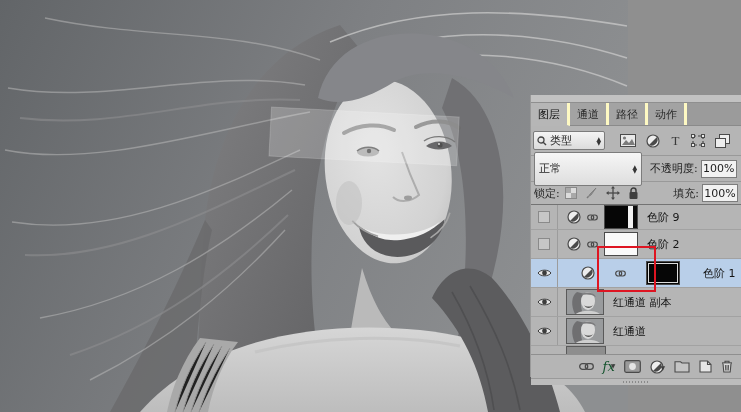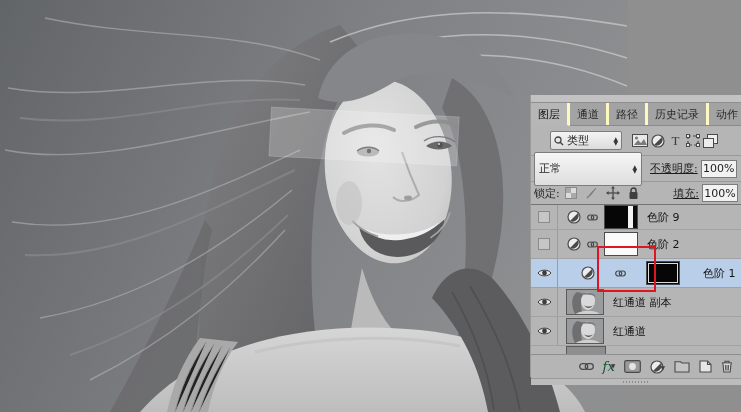--- a/index.html
+++ b/index.html
@@ -13,33 +13,33 @@
   
   .panel{position:absolute;left:530px;top:95px;width:211px;height:282px;
          background:#b5b5b5;border-left:1px solid #9a9a9a;box-sizing:border-box;
          font-size:11px;color:#1d1d1d;}
   .panel-strip{height:7px;background:#c2c2c2;border-bottom:1px solid #8f8f8f;}
   .tabbar{display:flex;height:22px;background:#9b9b9b;border-bottom:1px solid #8a8a8a;}
   .tab{display:flex;align-items:center;padding:0 7px;border-right:3px solid #fef9c3;
        background:#a3a3a3;color:#2a2a2a;white-space:nowrap;cursor:default;}
   .tab.active{background:#b6b6b6;color:#111;border-bottom:1px solid #b6b6b6;margin-bottom:-1px;}
   .row{display:flex;align-items:center;box-sizing:border-box;}
-  .filter-row{height:30px;padding:0 19px;border-bottom:1px solid #999;}
+  .filter-row{height:30px;padding:0 2px;border-bottom:1px solid #999;}
   .kind-select{display:flex;align-items:center;gap:3px;width:72px;height:19px;
                background:linear-gradient(#f4f4f4,#dcdcdc);border:1px solid #7c7c7c;
                border-radius:2px;padding:0 3px;box-sizing:border-box;}
   .kind-select .lbl{flex:1;}
   .spin{display:flex;flex-direction:column;line-height:4px;font-size:6px;color:#333;}
   .filter-icons{display:flex;flex:1;justify-content:space-evenly;align-items:center;margin-left:6px;}
   .blend-row{height:26px;padding:0 3px;border-bottom:1px solid #999;}
   .blend-select{display:flex;align-items:center;width:108px;height:19px;
                 background:linear-gradient(#f6f6f6,#dedede);border:1px solid #7c7c7c;
                 border-radius:2px;padding:16px 4px;box-sizing:border-box;}
   .blend-select .lbl{flex:1;}
-  .fieldlbl{margin-left:8px;white-space:nowrap;text-decoration:underline;}
+  .fieldlbl{margin-left:8px;white-space:nowrap;}
   .valbox{width:36px;height:18px;background:#f2f2f2;border:1px solid #7c7c7c;
           display:flex;align-items:center;padding:0 2px;box-sizing:border-box;margin-left:3px;justify-content:center;}
   .lock-row{height:23px;padding:0 3px;border-bottom:1px solid #737373;}
   .lock-icons{display:flex;align-items:center;gap:8px;margin-left:5px;}
   .list{height:149px;background:#b5b5b5;overflow:hidden;position:relative;}
   .lrow{display:flex;align-items:center;height:29px;border-bottom:1px solid #a2a2a2;
         box-sizing:border-box;background:#b5b5b5;}
   .lrow.clip{height:25px;}
   .lrow.sel{background:#b9cfe9;gap:14px;}
   .lrow.partial{height:8px;border-bottom:none;align-items:flex-start;}
@@ -187,23 +187,20 @@
       <div class="tab active">
           <span>图层</span>
         </div>
       <div class="tab">
           <span>通道</span>
         </div>
       <div class="tab">
           <span>路径</span>
         </div>
       <div class="tab">
-          <span>历史记录</span>
-        </div>
-      <div class="tab">
           <span>动作</span>
         </div>
     </div>
 
     <div class="row filter-row">
       <div class="kind-select">
         <svg class="icon" width="10" height="10" viewBox="0 0 10 10">
             <circle cx="4" cy="4" r="3" fill="none" stroke="#444" stroke-width="1.3"></circle>
             <line x1="6.2" y1="6.2" x2="9" y2="9" stroke="#444" stroke-width="1.4"></line>
           </svg>

